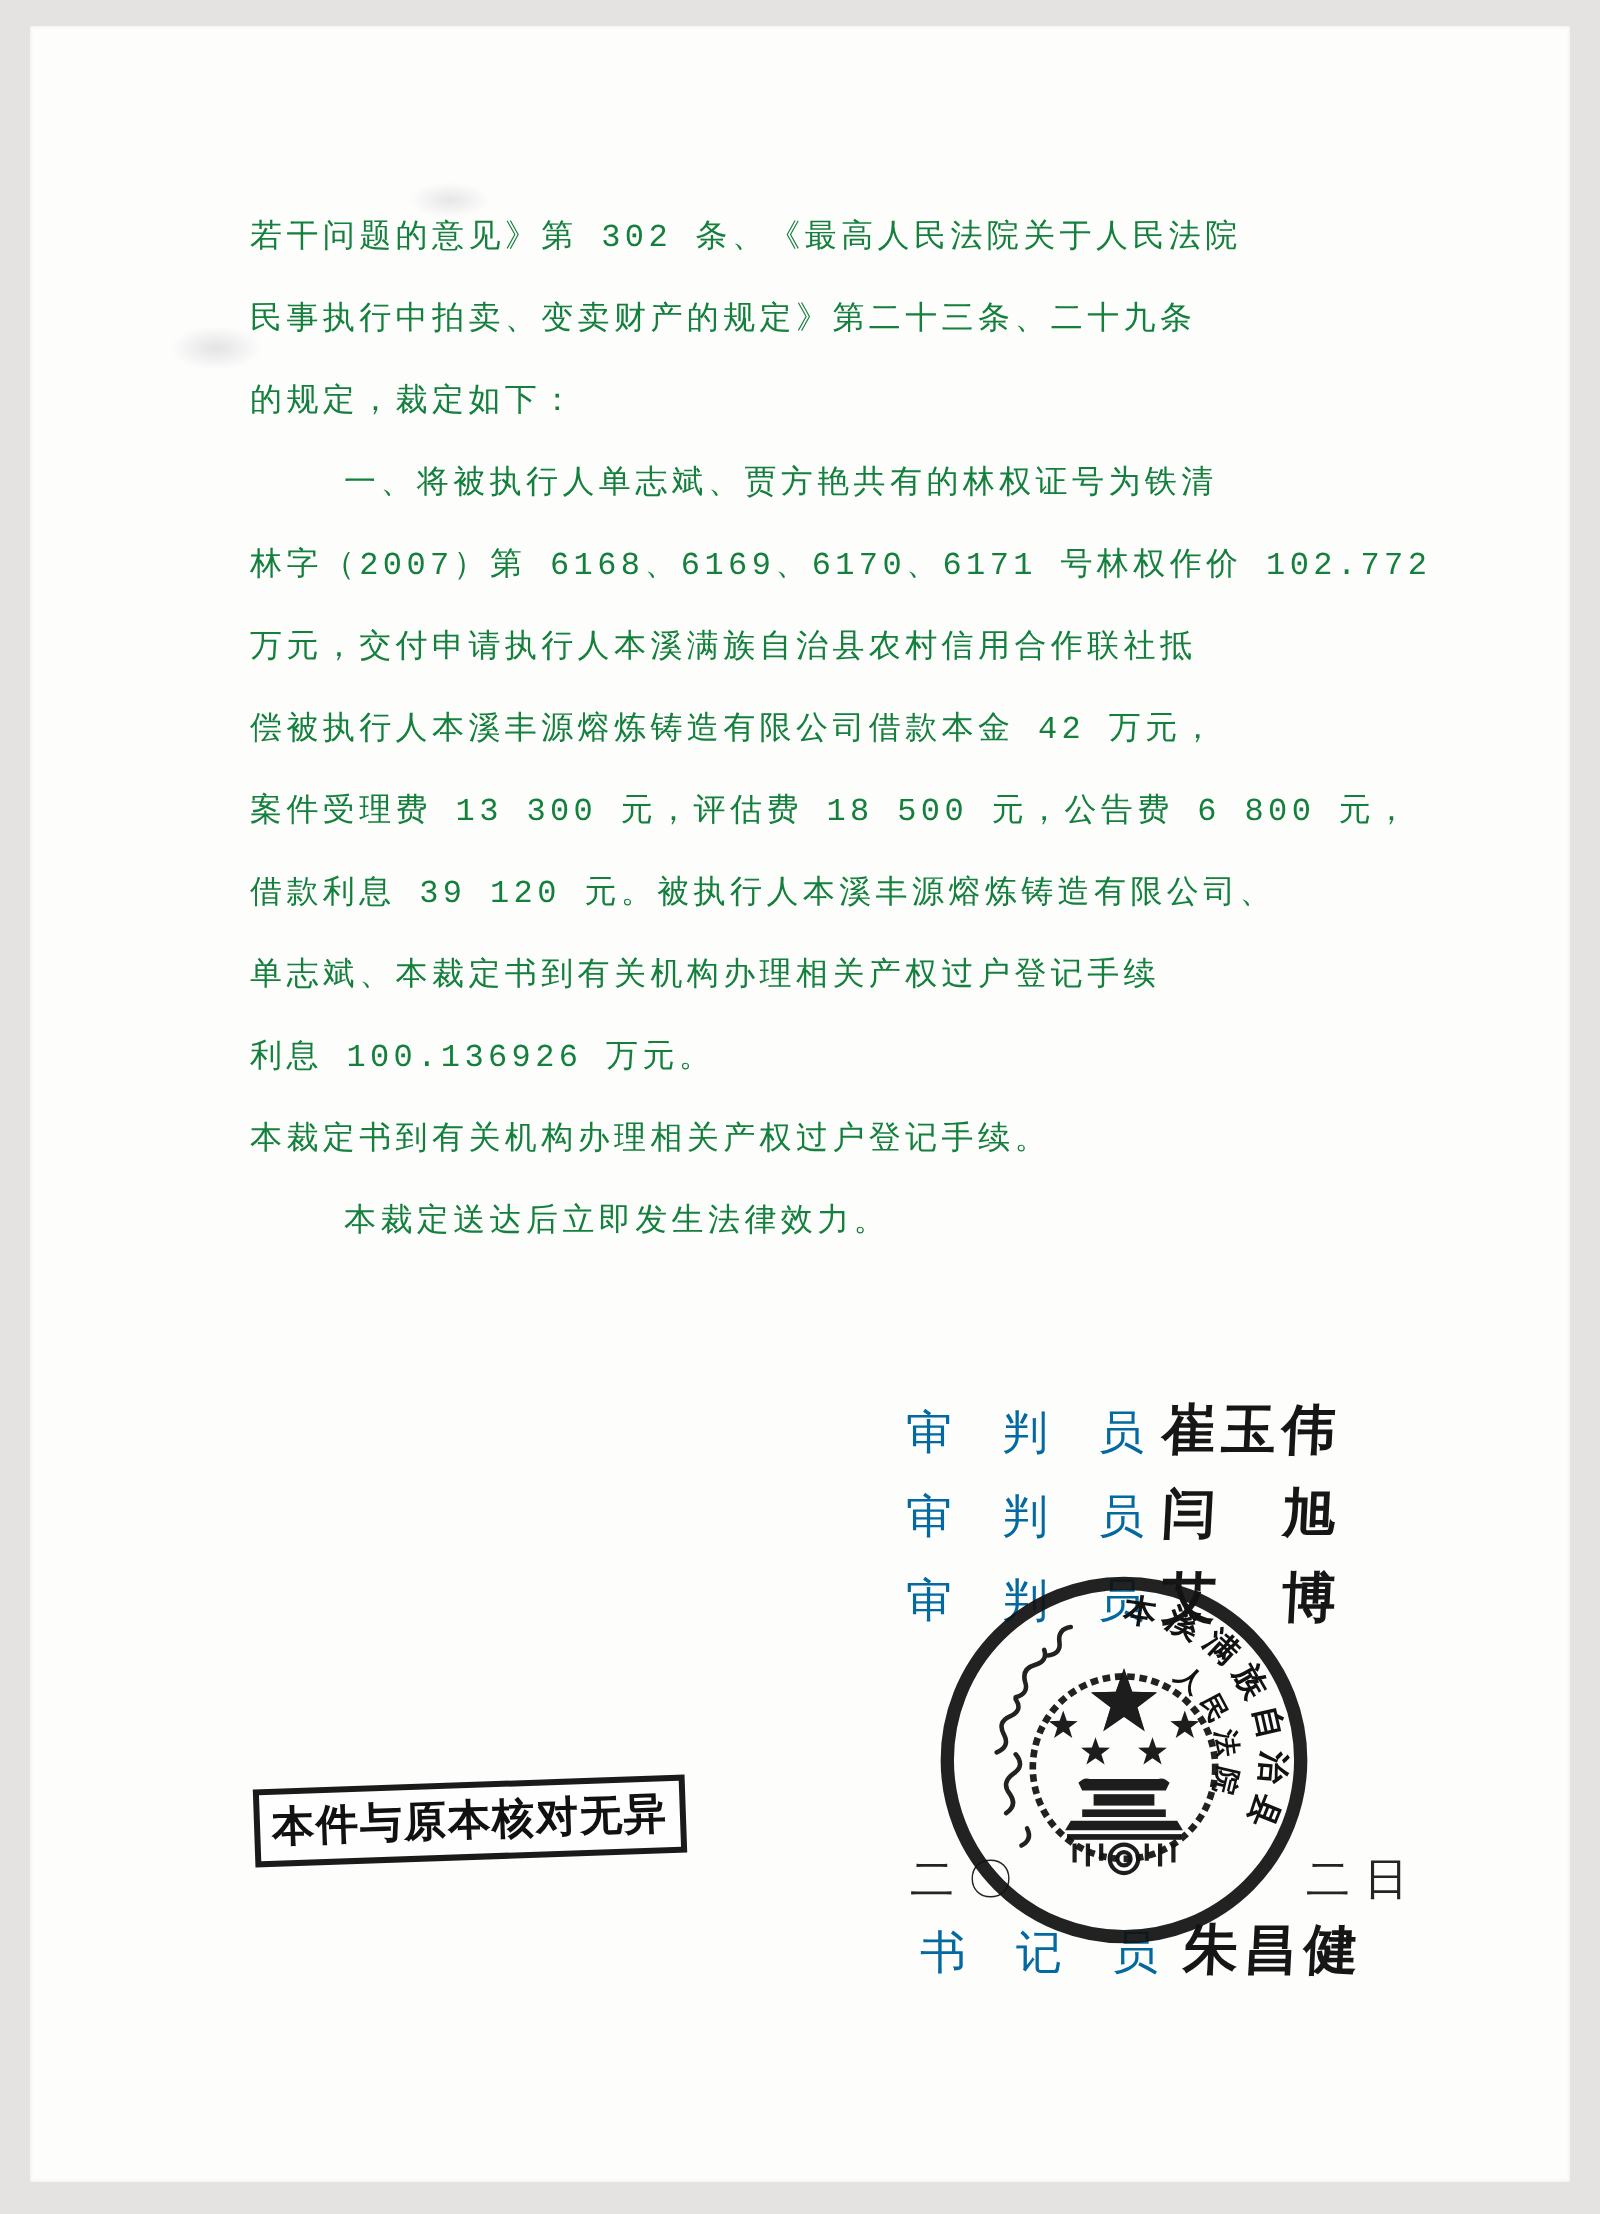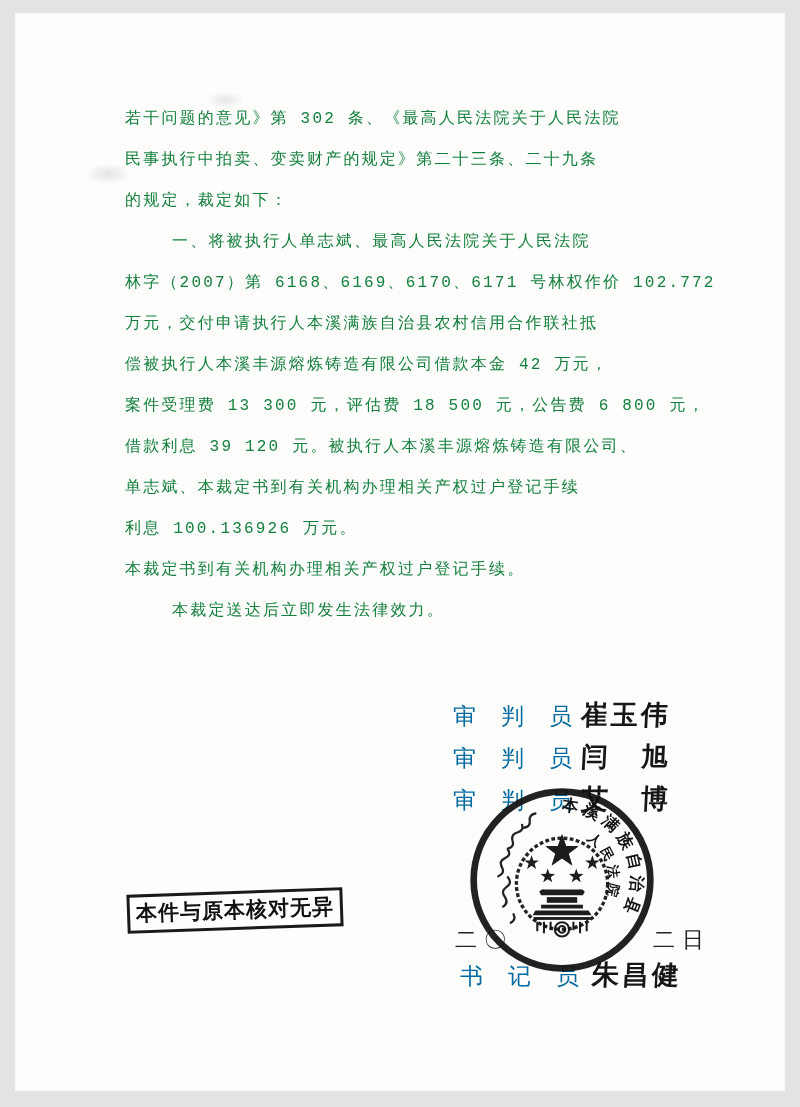--- a/index.html
+++ b/index.html
@@ -59,21 +59,21 @@
 <body>
 
 <div class="page">
   <div class="smudge a"></div>
   <div class="smudge b"></div>
 
   <div class="body-text">
       <div class="line">若干问题的意见》第 302 条、《最高人民法院关于人民法院</div>
       <div class="line">民事执行中拍卖、变卖财产的规定》第二十三条、二十九条</div>
       <div class="line">的规定，裁定如下：</div>
-      <div class="line indent">一、将被执行人单志斌、最高人民法院关于人民法院</div>
+      <div class="line indent">一、将被执行人单志斌、贾方艳共有的林权证号为铁清</div>
       <div class="line">林字（2007）第 6168、6169、6170、6171 号林权作价 102.772</div>
       <div class="line">万元，交付申请执行人本溪满族自治县农村信用合作联社抵</div>
       <div class="line">偿被执行人本溪丰源熔炼铸造有限公司借款本金 42 万元，</div>
       <div class="line">案件受理费 13 300 元，评估费 18 500 元，公告费 6 800 元，</div>
       <div class="line">借款利息 39 120 元。被执行人本溪丰源熔炼铸造有限公司、</div>
       <div class="line">单志斌、本裁定书到有关机构办理相关产权过户登记手续</div>
       <div class="line">利息 100.136926 万元。</div>
       <div class="line">本裁定书到有关机构办理相关产权过户登记手续。</div>
       <div class="line indent">本裁定送达后立即发生法律效力。</div>
     </div>

